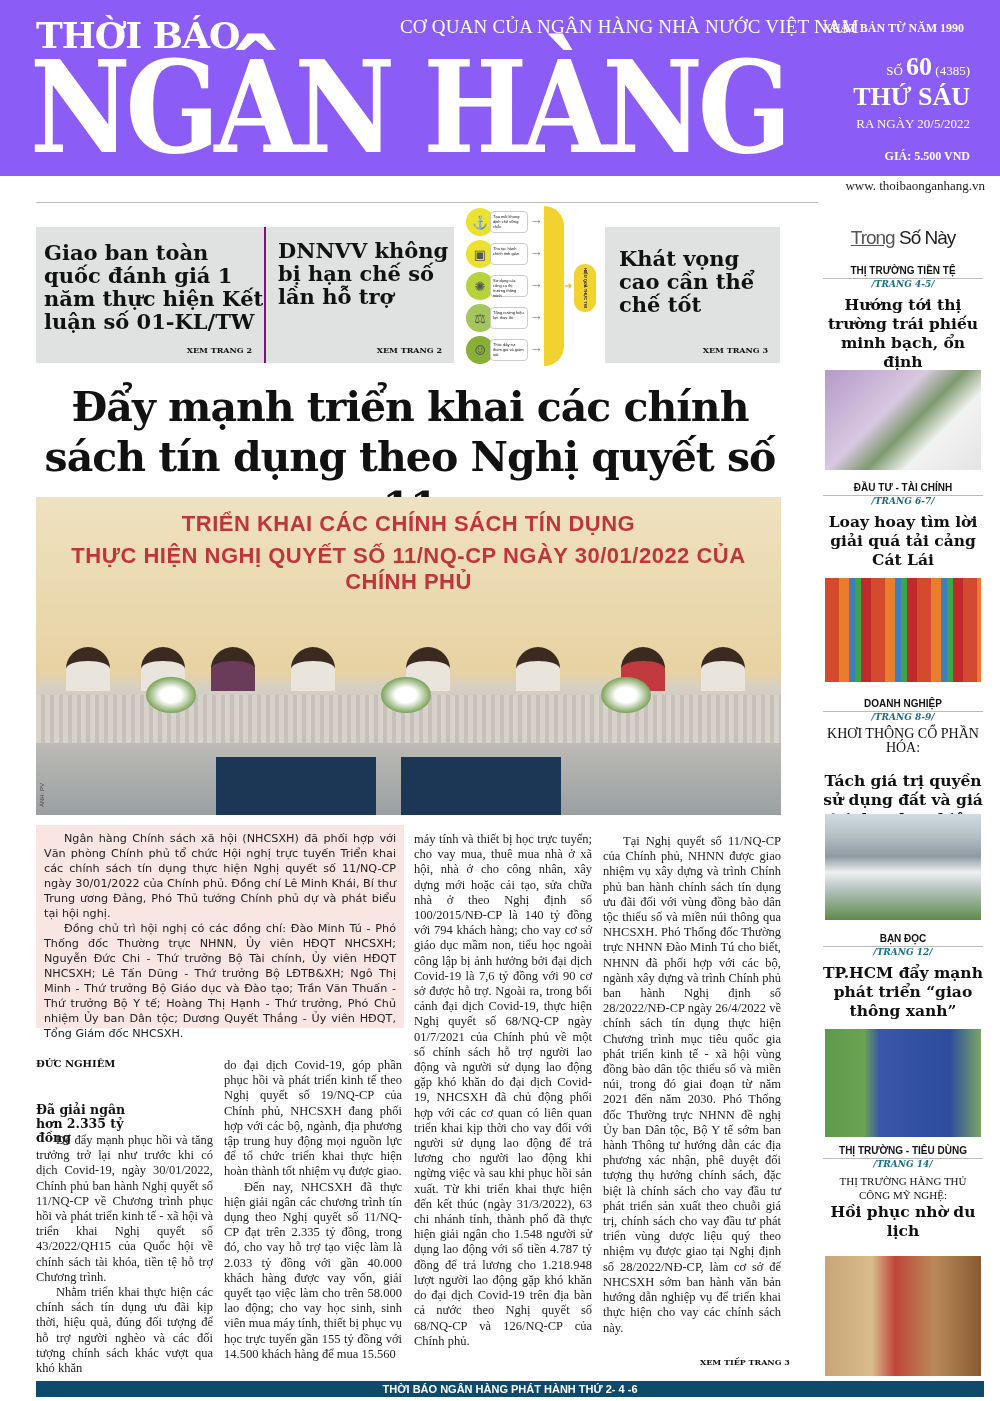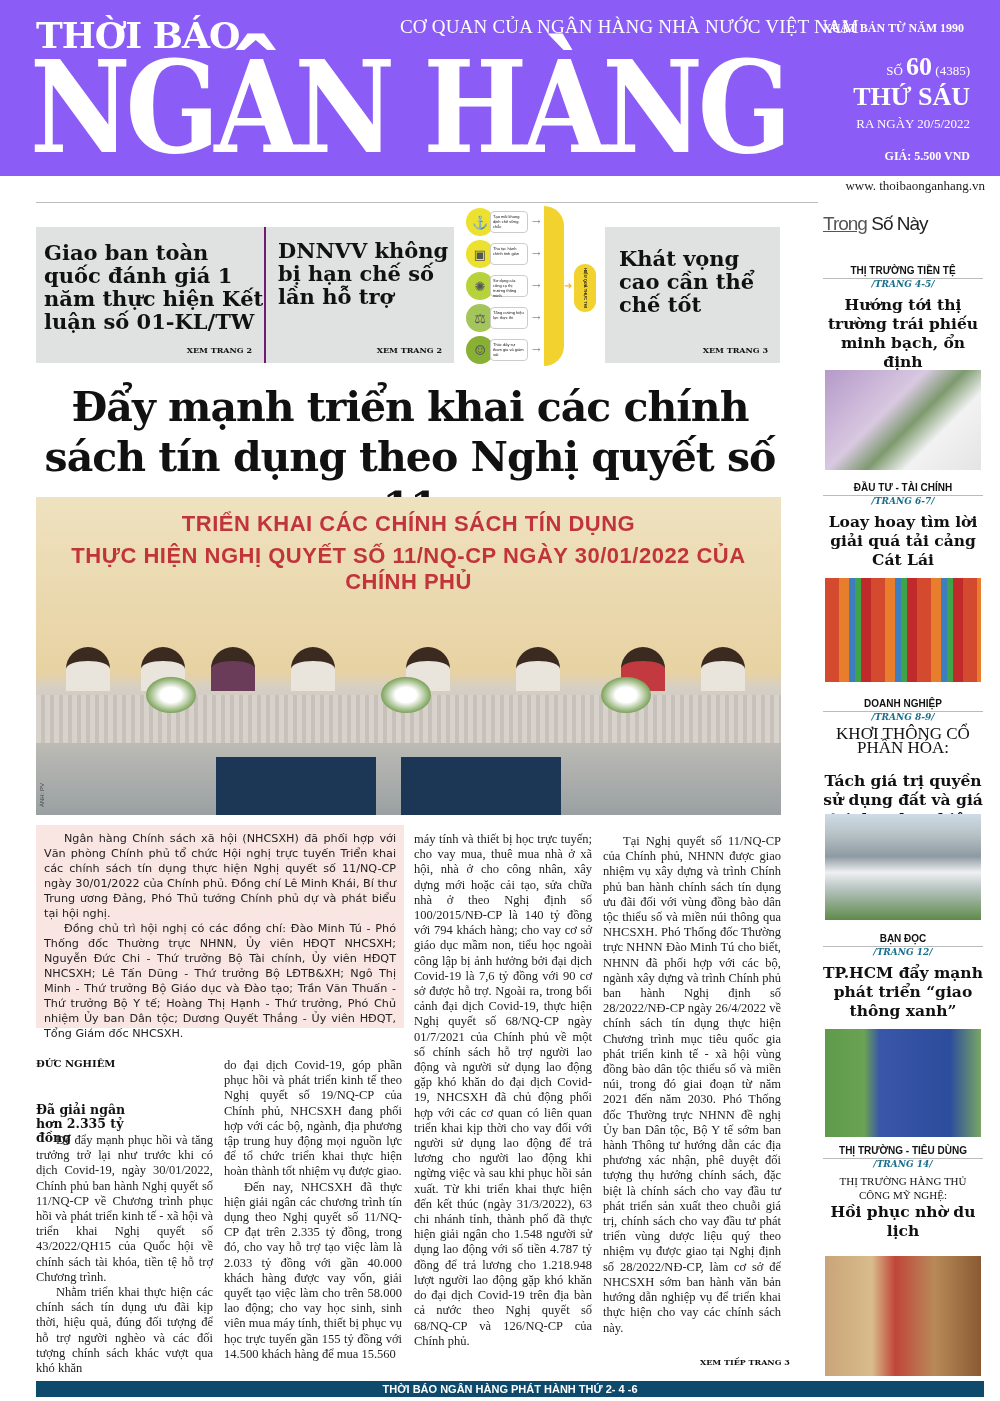--- a/index.html
+++ b/index.html
@@ -52,21 +52,21 @@
 .col p{text-indent:20px}
 #byline{left:36px;top:1058px;font:bold 10px "DejaVu Serif",serif}
 #subhead{left:36px;top:1103px;font:bold 12.5px/14px "DejaVu Serif",serif}
 #col1{left:36px;top:1133px;width:177px}
 #col2{left:224px;top:1058px;width:178px}
 #col3{left:414px;top:832px;width:178px}
 #col4{left:603px;top:834px;width:178px}
 #see-next{left:700px;top:1357px;font:bold 8px "DejaVu Serif",serif}
 
 #sidebar{left:823px;top:205px;width:160px}
-#sb-title{font:19px "Liberation Sans",sans-serif;margin-top:8px;color:#555;letter-spacing:-1px}
+#sb-title{text-align:center;font:19px "Liberation Sans",sans-serif;margin-top:22px;color:#555;letter-spacing:-1px}
 #sb-title span{text-decoration:underline}
 #sb-title b{color:#222;font-weight:normal}
 .sb-sec{position:absolute;left:0;width:160px;text-align:center}
 .sb-cat{font:bold 10px "Liberation Sans",sans-serif;padding-bottom:2px;border-bottom:1px solid #bbb}
 .sb-page{font:bold italic 9px "DejaVu Serif",serif;color:#156e8c}
 .sb-kicker{font:12px/14px "Liberation Serif",serif;margin-top:5px}
 .sb-head{font:bold 15.5px/19px "DejaVu Serif",serif;margin-top:6px}
 .sb-img{position:absolute;left:2px;width:156px}
 
 #footer{left:36px;top:1381px;width:948px;height:16px;background:#0d4a6b;color:#fff;text-align:center;font:bold 11px/16px "Liberation Sans",sans-serif}
@@ -188,21 +188,21 @@
 <div class="abs sb-sec" style="left:823px;top:482px">
   <div class="sb-cat">ĐẦU TƯ - TÀI CHÍNH</div>
   <div class="sb-page">/TRANG 6-7/</div>
   <div class="sb-head">Loay hoay tìm lời giải quá tải cảng Cát Lái</div>
 </div>
 <div class="abs sb-img" style="left:825px;top:578px;height:104px;background:repeating-linear-gradient(90deg,#d34a2e 0 14px,#e87e2c 14px 24px,#3c7ec0 24px 30px,#3fa34a 30px 36px,#c02a2a 36px 46px),#cfe2f0"></div>
 
 <div class="abs sb-sec" style="left:823px;top:698px">
   <div class="sb-cat">DOANH NGHIỆP</div>
   <div class="sb-page">/TRANG 8-9/</div>
-  <div class="sb-kicker" style="font-size:17px">KHƠI THÔNG CỔ PHẦN HÓA:</div>
+  <div class="sb-kicker" style="font-size:14px">KHƠI THÔNG CỔ PHẦN HÓA:</div>
   <div class="sb-head" style="margin-top:16px">Tách giá trị quyền sử dụng đất và giá trị doanh nghiệp</div>
 </div>
 <div class="abs sb-img" style="left:825px;top:814px;height:106px;background:linear-gradient(#cfdbe6 0%,#b6c1c4 20%,#8d9aa2 40%,#eef0f2 55%,#b9c5c2 70%,#5e8a4a 100%)"></div>
 
 <div class="abs sb-sec" style="left:823px;top:933px">
   <div class="sb-cat">BẠN ĐỌC</div>
   <div class="sb-page">/TRANG 12/</div>
   <div class="sb-head">TP.HCM đẩy mạnh phát triển “giao thông xanh”</div>
 </div>
 <div class="abs sb-img" style="left:825px;top:1029px;height:108px;background:linear-gradient(90deg,#5e9a4c 0%,#6aa352 25%,#3a56a8 35%,#2c4c9c 80%,#7aa664 100%)"></div>

